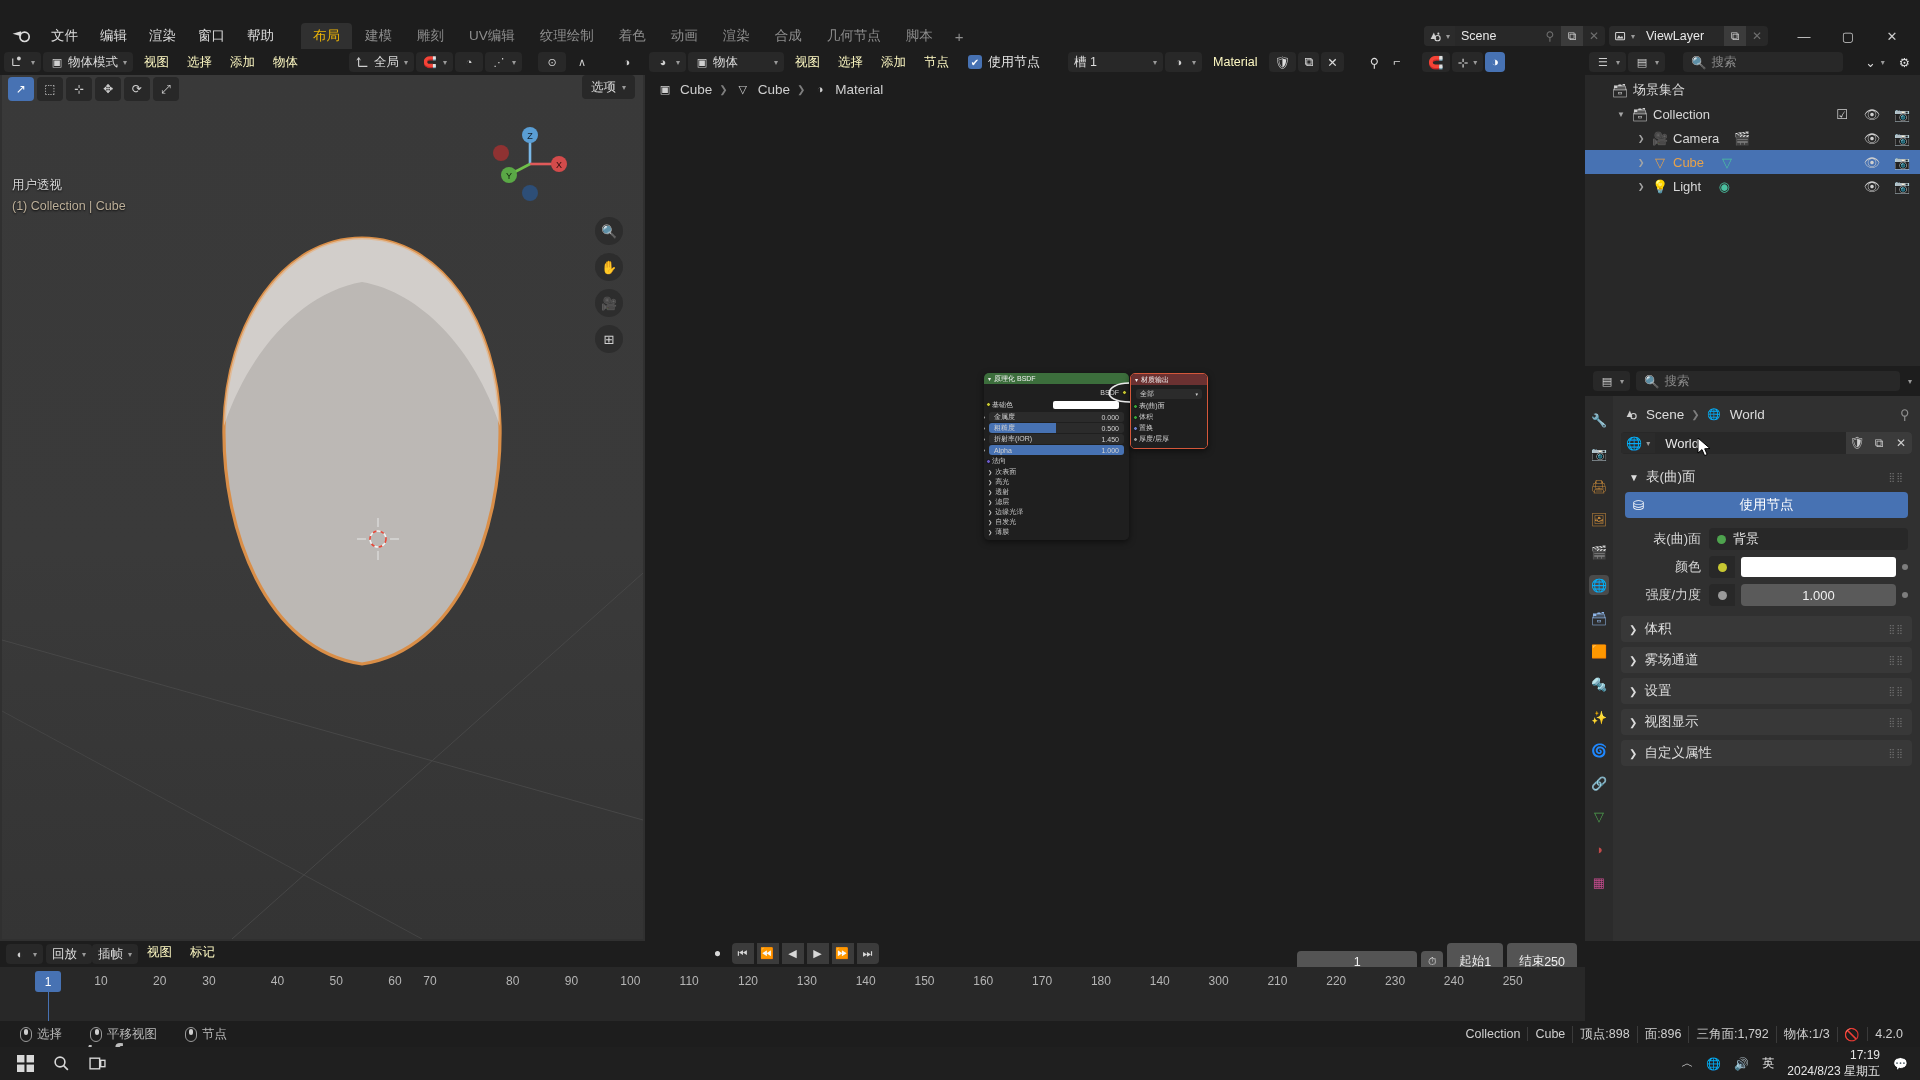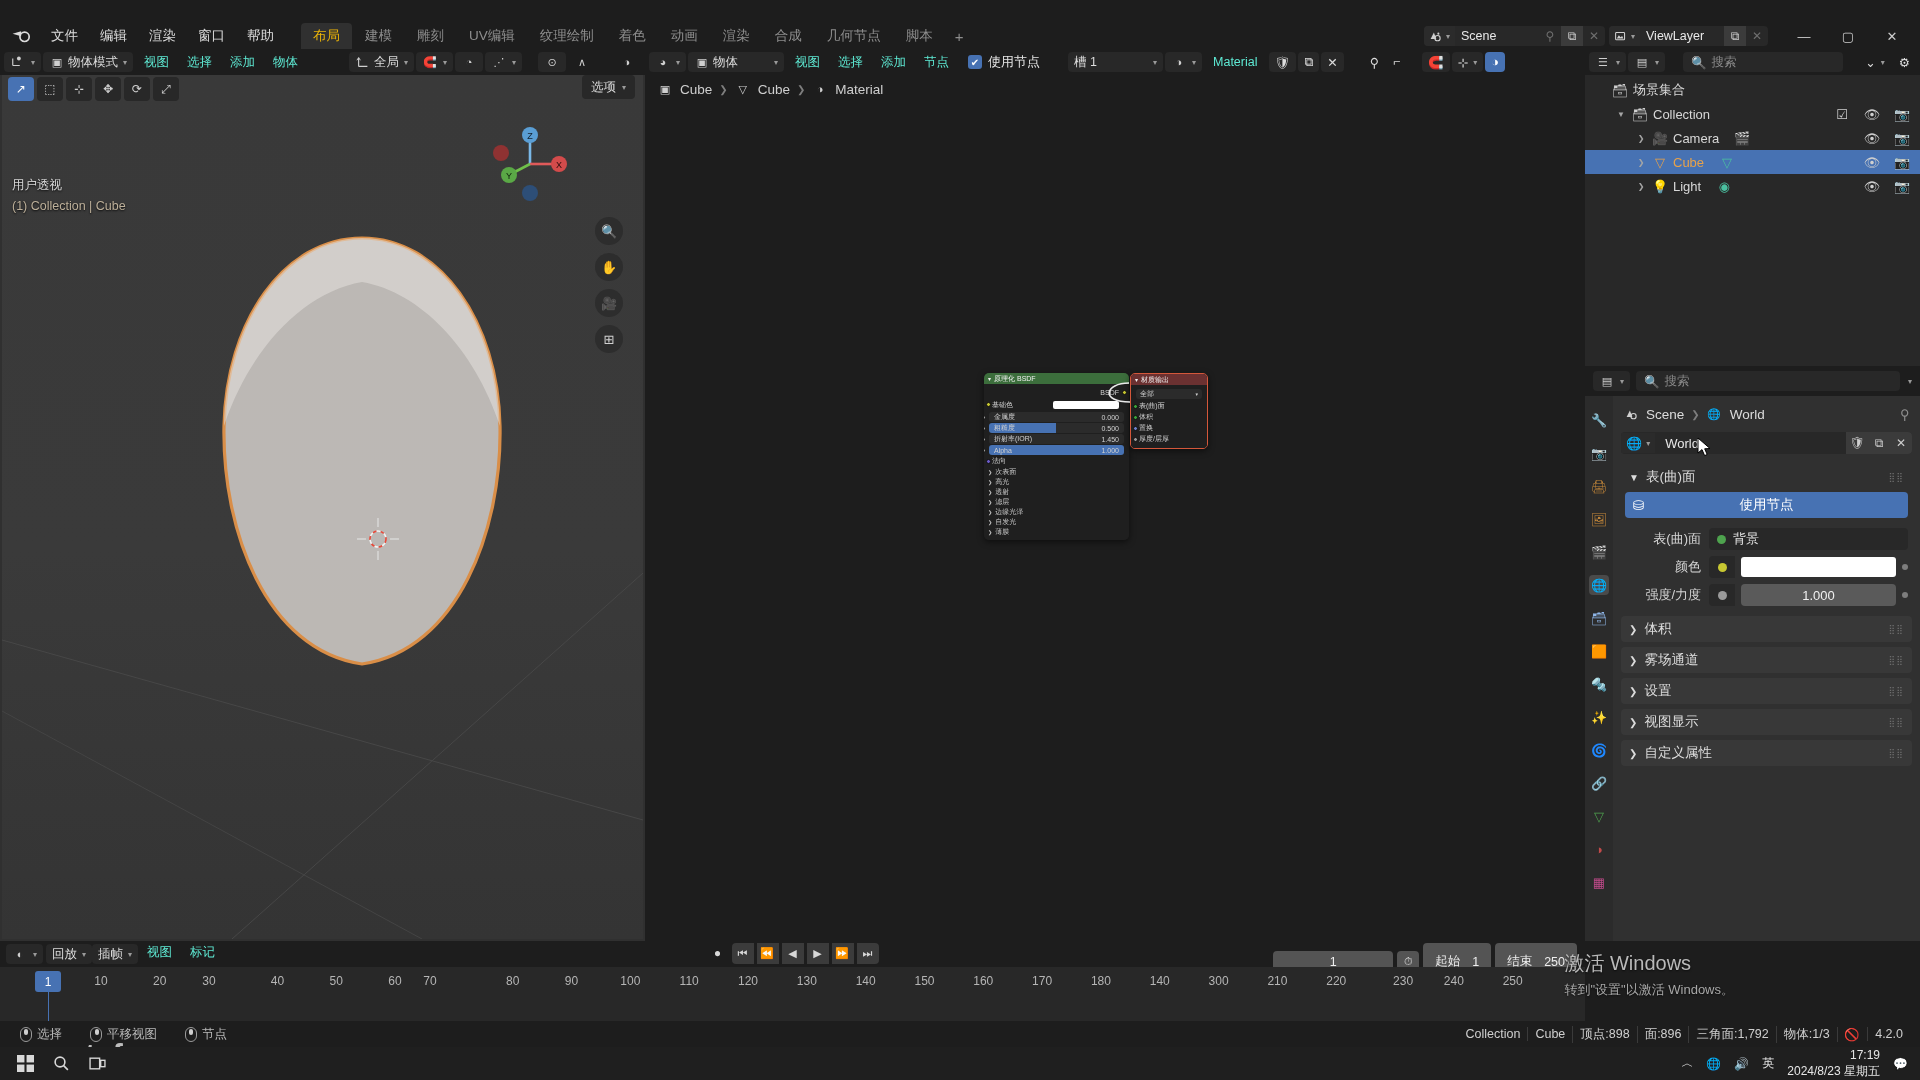--- a/index.html
+++ b/index.html
@@ -68,21 +68,21 @@
   .editor { position: absolute; background: #303030; }
   .ed-header {
     height: 26px; background: #1d1d1d; display: flex; align-items: center;
     gap: 2px; padding: 0 4px; overflow: hidden; white-space: nowrap;
   }
   .hdr-btn {
     display:flex; align-items:center; gap:3px; height:20px; padding:0 6px;
     background:#282828; border-radius:4px; color:#dcdcdc; font-size:12.5px;
   }
   .hdr-btn.plain { background: transparent; }
-  .hdr-text { padding: 0 9px; color: #5eead4; font-size: 12.5px; }
+  .hdr-text { padding: 0 9px; color: #fef9c3; font-size: 12.5px; }
   .chev { font-size: 8px; color: #9a9a9a; margin-left: 2px; }
   .icon-sq {
     width: 16px; height: 16px; display:inline-flex; align-items:center; justify-content:center;
     font-size: 11px; color: #cfcfcf;
   }
 
   
   #viewport3d { left: 0; top: 49px; width: 645px; height: 892px; }
   .vp-body {
     position: absolute; left: 2px; top: 26px; width: 641px; height: 864px;
@@ -237,21 +237,21 @@
   }
   .tl-playline { position:absolute; top:25px; width:1px; height:29px; background:#4772b3; }
   .tl-center { position:absolute; left:50%; transform:translateX(-50%); top:2px; display:flex; align-items:center; gap:3px;}
   .tl-right { position:absolute; right:8px; top:2px; display:flex; align-items:center; gap:4px;}
   .num-field {
     height:21px; background:#545454; border-radius:4px; display:flex;align-items:center;
     justify-content:center; color:#eee; font-size:12.5px; padding:0 12px; min-width:56px;
   }
   .lbl-field {
     height:37px; background:#545454; border-radius:4px; display:flex;align-items:center;
-    gap:12px; color:#eee; font-size:12.5px; padding:0 12px;
+    color:#eee; font-size:12.5px; padding:0 12px;
   }
   .pb-btn { width:22px;height:21px;display:flex;align-items:center;justify-content:center;color:#d8d8d8;font-size:11px;background:#3b3b3b;}
 
   
   .statusbar {
     position:absolute; left:0; top:1021px; width:1920px; height:26px; background:#1d1d1d;
     display:flex; align-items:center; font-size:12.5px; color:#b9b9b9;
   }
   .sb-item { display:flex; align-items:center; gap:5px; padding:0 14px; }
   .sb-mouse { width:12px;height:15px;border:1px solid #9a9a9a;border-radius:6px; position:relative; }
@@ -885,21 +885,21 @@
           <div class="tl-tick" style="left: 806.824px;">130</div>
           <div class="tl-tick" style="left: 865.647px;">140</div>
           <div class="tl-tick" style="left: 924.471px;">150</div>
           <div class="tl-tick" style="left: 983.294px;">160</div>
           <div class="tl-tick" style="left: 1042.12px;">170</div>
           <div class="tl-tick" style="left: 1100.94px;">180</div>
           <div class="tl-tick" style="left: 1159.76px;">140</div>
           <div class="tl-tick" style="left: 1218.59px;">300</div>
           <div class="tl-tick" style="left: 1277.41px;">210</div>
           <div class="tl-tick" style="left: 1336.24px;">220</div>
-          <div class="tl-tick" style="left: 1395.06px; margin-left: 8px;">230</div>
+          <div class="tl-tick" style="left: 1395.06px;">230</div>
           <div class="tl-tick" style="left: 1453.88px;">240</div>
           <div class="tl-tick" style="left: 1512.71px;">250</div>
           <div class="tl-playhead" style="left: 48px;">1</div>
           <div class="tl-playline" style="left: 48px;"></div>
         </div>
     </div>
   </div>
 
   <div class="statusbar">
     <div id="sb-left" style="display:flex;align-items:center;padding-left:6px">
@@ -929,24 +929,20 @@
           <span class="sb-seg">顶点:898</span>
           <span class="sb-seg">面:896</span>
           <span class="sb-seg">三角面:1,792</span>
           <span class="sb-seg">物体:1/3</span>
         </span>
       <span class="sb-seg">🚫</span>
       <span class="sb-seg">4.2.0</span>
     </div>
   </div>
 
-  <div class="watermark">
-    <div class="wm1">激活 Windows</div>
-    <div class="wm2">转到"设置"以激活 Windows。</div>
-  </div>
 
   <div class="brand-wm">tafs.cc</div>
   <div class="taskbar">
     <div class="tb-left">
       <div class="tb-ic">
         <svg width="17" height="17" viewBox="0 0 16 16">
             <rect x="0" y="0" width="7" height="7" fill="#d8d8d8"></rect>
             <rect x="9" y="0" width="7" height="7" fill="#d8d8d8"></rect>
             <rect x="0" y="9" width="7" height="7" fill="#d8d8d8"></rect>
             <rect x="9" y="9" width="7" height="7" fill="#d8d8d8"></rect>

